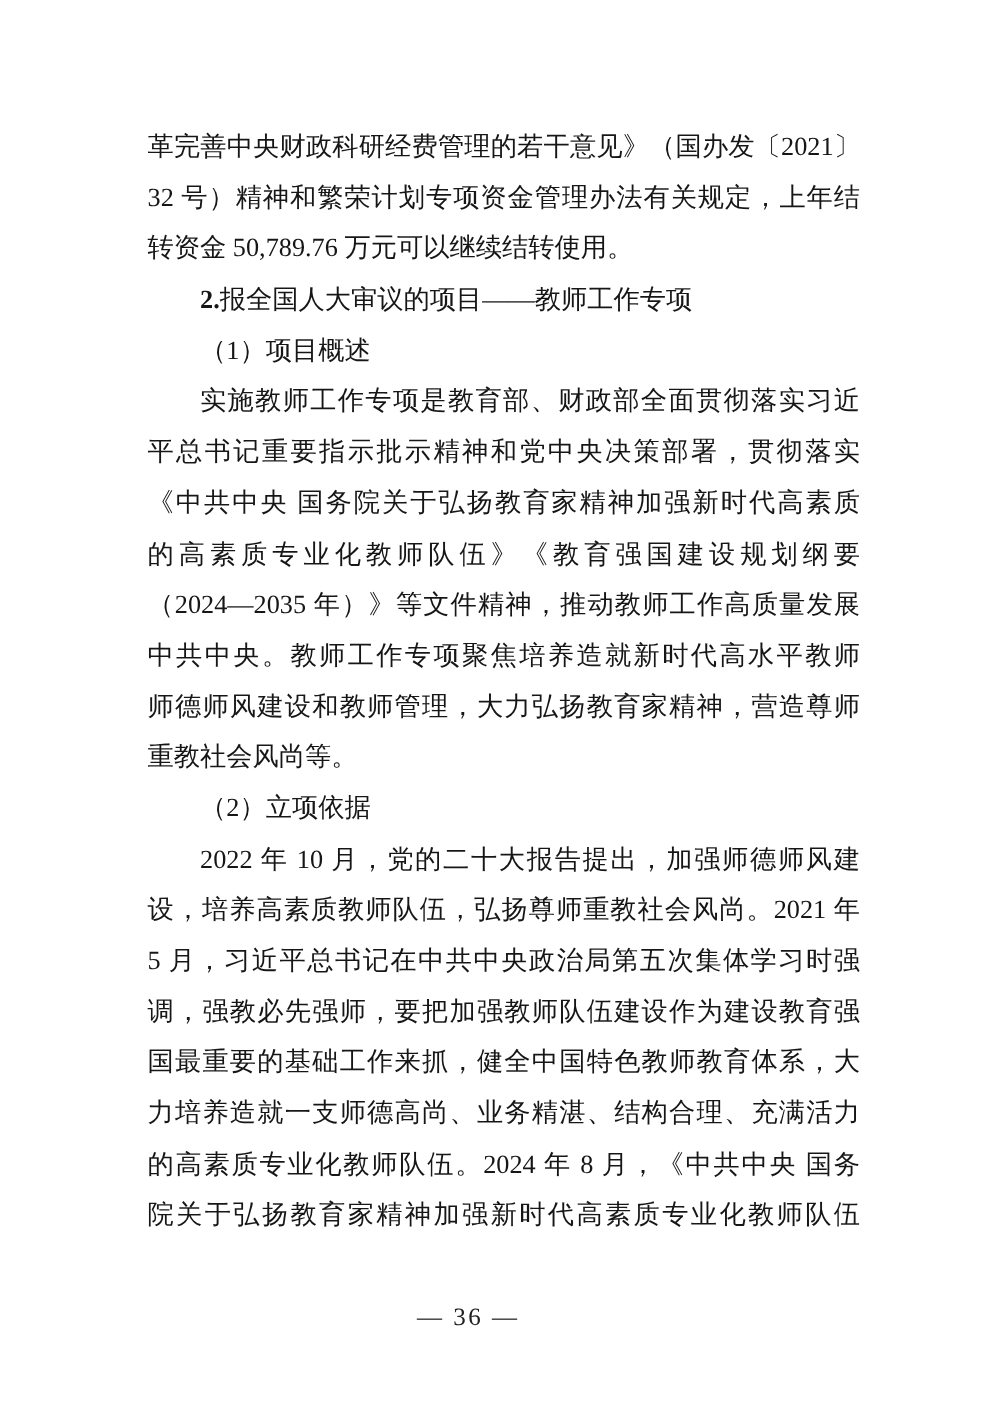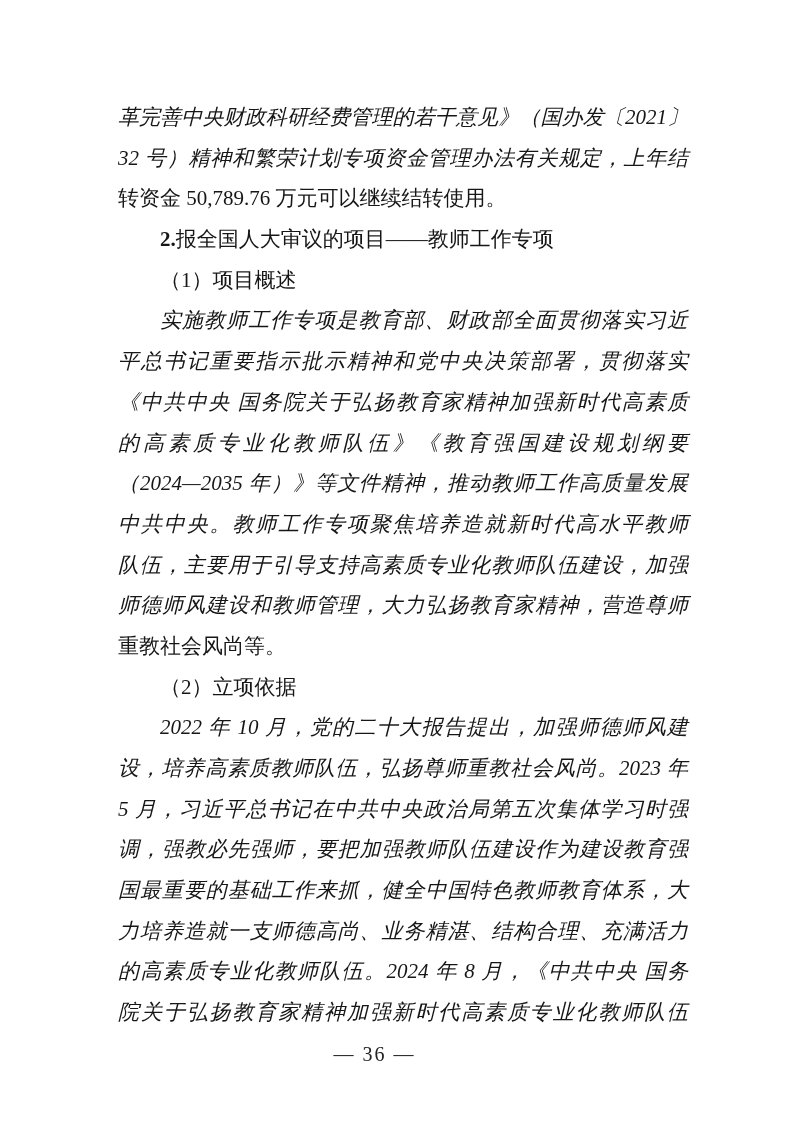--- a/index.html
+++ b/index.html
@@ -28,21 +28,20 @@
     font-size: 21px;
     text-align: left;
     white-space: nowrap;
     overflow: visible;
   }
   .line.justify {
     white-space: normal;
     text-align: justify;
     text-align-last: justify;
     text-justify: inter-character;
-    font-style: italic;
   }
   .line.indent {
     padding-left: 42px;
   }
   .num-bold {
     font-weight: bold;
   }
   .footer {
     position: absolute;
     top: 1043px;
@@ -65,26 +64,25 @@
       <div class="line justify">32 号）精神和繁荣计划专项资金管理办法有关规定，上年结</div>
       <div class="line">转资金 50,789.76 万元可以继续结转使用。</div>
       <div class="line indent"><span class="num-bold">2.</span><span>报全国人大审议的项目——教师工作专项</span></div>
       <div class="line indent">（1）项目概述</div>
       <div class="line justify indent">实施教师工作专项是教育部、财政部全面贯彻落实习近</div>
       <div class="line justify">平总书记重要指示批示精神和党中央决策部署，贯彻落实</div>
       <div class="line justify">《中共中央 国务院关于弘扬教育家精神加强新时代高素质</div>
       <div class="line justify">的高素质专业化教师队伍》《教育强国建设规划纲要</div>
       <div class="line justify">（2024—2035 年）》等文件精神，推动教师工作高质量发展</div>
       <div class="line justify">中共中央。教师工作专项聚焦培养造就新时代高水平教师</div>
-      <div class="line justify">队伍，主要用于引导支持高素质专业化教师队伍建设，加强</div>
       <div class="line justify">师德师风建设和教师管理，大力弘扬教育家精神，营造尊师</div>
       <div class="line">重教社会风尚等。</div>
       <div class="line indent">（2）立项依据</div>
       <div class="line justify indent">2022 年 10 月，党的二十大报告提出，加强师德师风建</div>
-      <div class="line justify">设，培养高素质教师队伍，弘扬尊师重教社会风尚。2023 年</div>
+      <div class="line justify">设，培养高素质教师队伍，弘扬尊师重教社会风尚。2021 年</div>
       <div class="line justify">5 月，习近平总书记在中共中央政治局第五次集体学习时强</div>
       <div class="line justify">调，强教必先强师，要把加强教师队伍建设作为建设教育强</div>
       <div class="line justify">国最重要的基础工作来抓，健全中国特色教师教育体系，大</div>
       <div class="line justify">力培养造就一支师德高尚、业务精湛、结构合理、充满活力</div>
       <div class="line justify">的高素质专业化教师队伍。2024 年 8 月，《中共中央 国务</div>
       <div class="line justify">院关于弘扬教育家精神加强新时代高素质专业化教师队伍</div>
     </div>
   <div class="footer">
     <span>— 36 —</span>
   </div>

